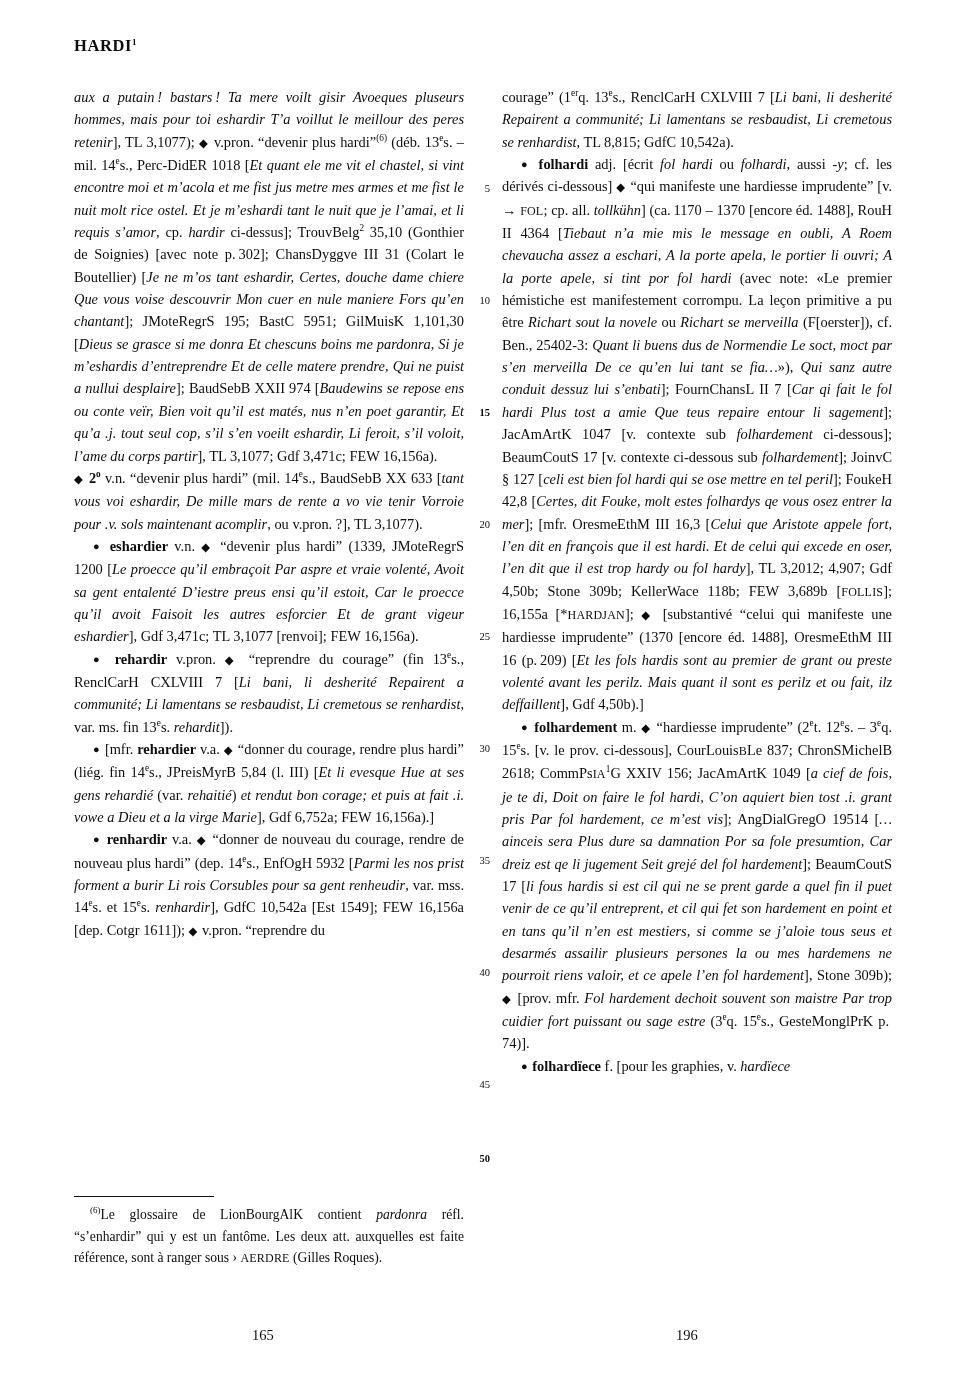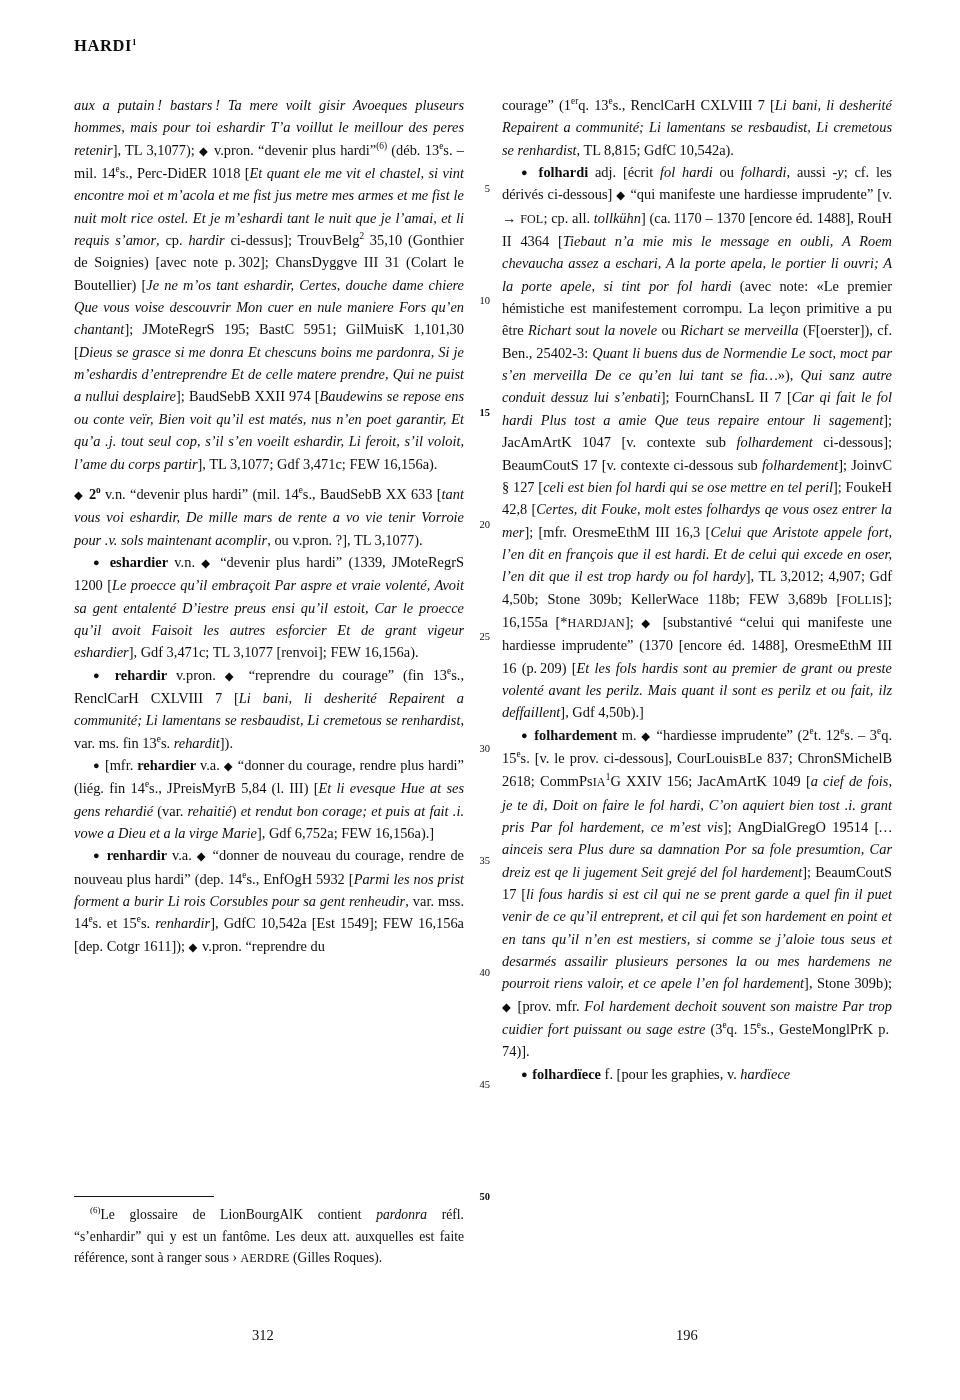--- a/index.html
+++ b/index.html
@@ -55,21 +55,20 @@
   .col-right { left: 502px; }
 
   .col p {
     margin: 0;
   }
   .col p.indent {
     text-indent: 19px;
   }
   .col p.hang {
     text-indent: 0;
-    margin-top: 8px;
   }
   i, .it { font-style: italic; }
   b, .bd { font-weight: bold; }
   .sc { font-variant: small-caps; font-size: 12px; letter-spacing: .2px;}
   sup { font-size: 9.3px; vertical-align: super; line-height: 0; }
   .bullet {
     font-size: 11px;
     vertical-align: 1px;
     letter-spacing: 1px;
   }
@@ -134,21 +133,21 @@
   <div class="linenums" id="linenums">
       <div class="linenum" style="top: 97px;">5</div>
       <div class="linenum" style="top: 209px;">10</div>
       <div class="linenum" style="top: 321px; font-weight: bold;">15</div>
       <div class="linenum" style="top: 433px;">20</div>
       <div class="linenum" style="top: 545px;">25</div>
       <div class="linenum" style="top: 657px;">30</div>
       <div class="linenum" style="top: 769px;">35</div>
       <div class="linenum" style="top: 881px;">40</div>
       <div class="linenum" style="top: 993px;">45</div>
-      <div class="linenum" style="top: 1105px; font-weight: bold;">50</div>
+      <div class="linenum" style="top: 1067px; font-weight: bold;">50</div>
     </div>
 
   <div class="columns">
 
     <div class="col col-left" id="col-left">
         <p class="hang"><i>aux a putain ! bastars ! Ta mere voilt gisir Avoeques pluseurs hommes, mais pour toi eshardir T’a voillut le meillour des peres retenir</i>], TL 3,1077); <span class="diamond">◆</span> v.pron. “devenir plus hardi”<sup>(6)</sup> (déb. 13<sup>e</sup>s. – mil. 14<sup>e</sup>s., Perc-DidER 1018 [<i>Et quant ele me vit el chastel, si vint encontre moi et m’acola et me fist jus metre mes armes et me fist le nuit molt rice ostel. Et je m’eshardi tant le nuit que je l’amai, et li requis s’amor</i>, cp. <i>hardir</i> ci-dessus]; TrouvBelg<sup>2</sup> 35,10 (Gonthier de Soignies) [avec note p. 302]; ChansDyggve III 31 (Colart le Boutellier) [<i>Je ne m’os tant eshardir, Certes, douche dame chiere Que vous voise descouvrir Mon cuer en nule maniere Fors qu’en chantant</i>]; JMoteRegrS 195; BastC 5951; GilMuisK 1,101,30 [<i>Dieus se grasce si me donra Et chescuns boins me pardonra, Si je m’eshardis d’entreprendre Et de celle matere prendre, Qui ne puist a nullui desplaire</i>]; BaudSebB XXII 974 [<i>Baudewins se repose ens ou conte veïr, Bien voit qu’il est matés, nus n’en poet garantir, Et qu’a .j. tout seul cop, s’il s’en voeilt eshardir, Li feroit, s’il voloit, l’ame du corps partir</i>], TL 3,1077; Gdf 3,471c; FEW 16,156a).</p>
         <p class="hang"><span class="diamond">◆</span> <b>2<sup>o</sup></b> v.n. “devenir plus hardi” (mil. 14<sup>e</sup>s., BaudSebB XX 633 [<i>tant vous voi eshardir, De mille mars de rente a vo vie tenir Vorroie pour .v. sols maintenant acomplir</i>, ou v.pron.&nbsp;?], TL 3,1077).</p>
         <p class="indent"><span class="bullet">●</span> <b>eshardier</b> v.n. <span class="diamond">◆</span> “devenir plus hardi” (1339, JMoteRegrS 1200 [<i>Le proecce qu’il embraçoit Par aspre et vraie volenté, Avoit sa gent entalenté D’iestre preus ensi qu’il estoit, Car le proecce qu’il avoit Faisoit les autres esforcier Et de grant vigeur eshardier</i>], Gdf 3,471c; TL 3,1077 [renvoi]; FEW 16,156a).</p>
         <p class="indent"><span class="bullet">●</span> <b>rehardir</b> v.pron. <span class="diamond">◆</span> “reprendre du courage” (fin 13<sup>e</sup>s., RenclCarH CXLVIII 7 [<i>Li bani, li desherité Repairent a communité; Li lamentans se resbaudist, Li cremetous se renhardist</i>, var. ms. fin 13<sup>e</sup>s. <i>rehardit</i>]).</p>
         <p class="indent"><span class="bullet">●</span> [mfr. <b>rehardier</b> v.a. <span class="diamond">◆</span> “donner du courage, rendre plus hardi” (liég. fin 14<sup>e</sup>s., JPreisMyrB 5,84 (l. III) [<i>Et li evesque Hue at ses gens rehardié</i> (var. <i>rehaitié</i>) <i>et rendut bon corage; et puis at fait .i. vowe a Dieu et a la virge Marie</i>], Gdf 6,752a; FEW 16,156a).]</p>
@@ -162,16 +161,16 @@
         <p class="indent"><span class="bullet">●</span> <b>folhardïece</b> f. [pour les graphies, v. <i>hardïece</i></p>
       </div>
 
   </div>
 
   <div class="footnote-area">
     <div class="footnote-rule"></div>
     <p class="footnote" id="footnote"><sup>(6)</sup>Le glossaire de LionBourgAlK contient <i>pardonra</i> réfl. “s’enhardir” qui y est un fantôme. Les deux att. auxquelles est faite référence, sont à ranger sous › <span class="sc">AERDRE</span> (Gilles Roques).</p>
   </div>
 
-  <div class="folio folio-left">312</div>
+  <div class="folio folio-left">165</div>
   <div class="folio folio-right">196</div>
 
 </div>
 
 </body></html>

